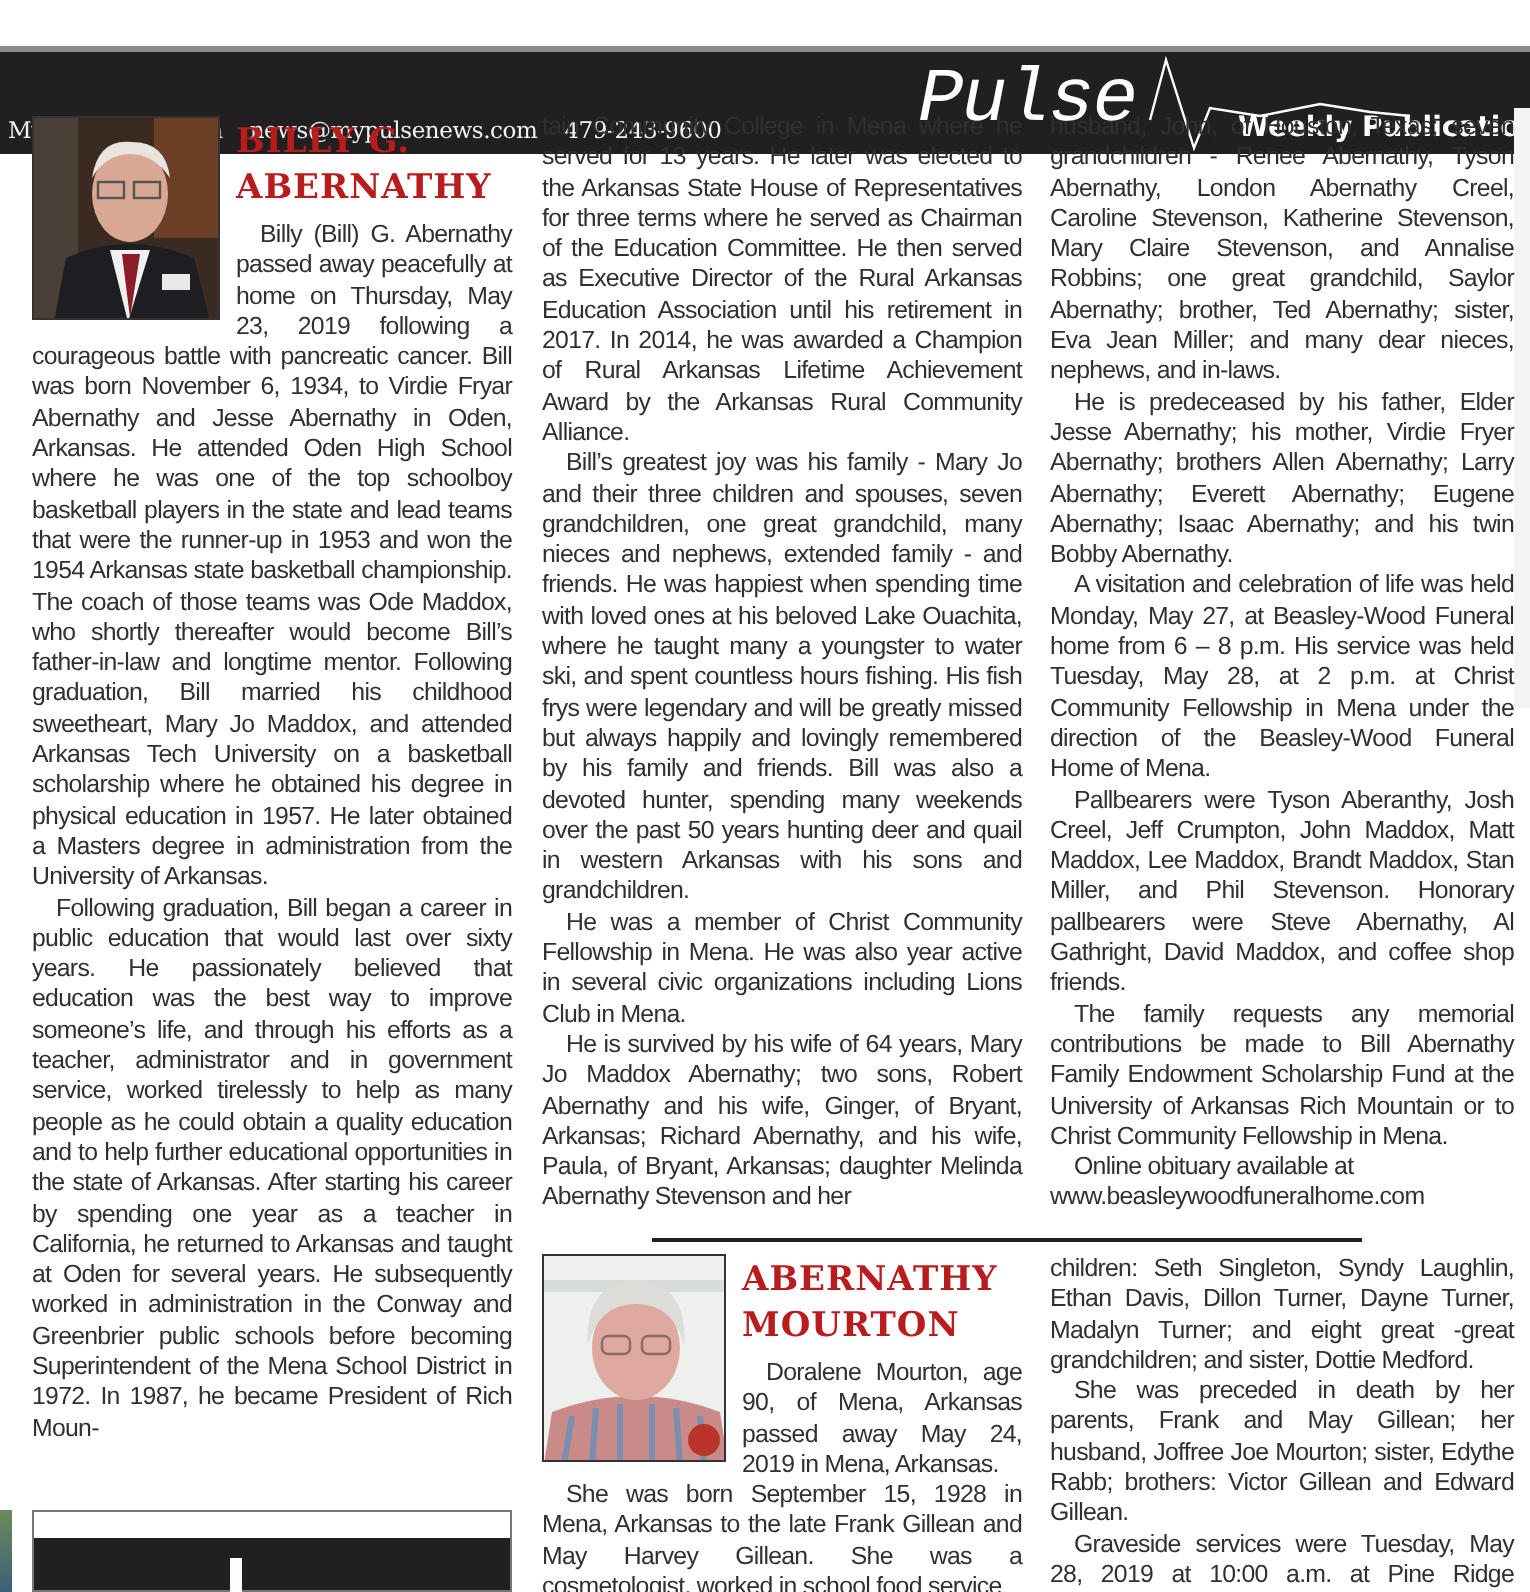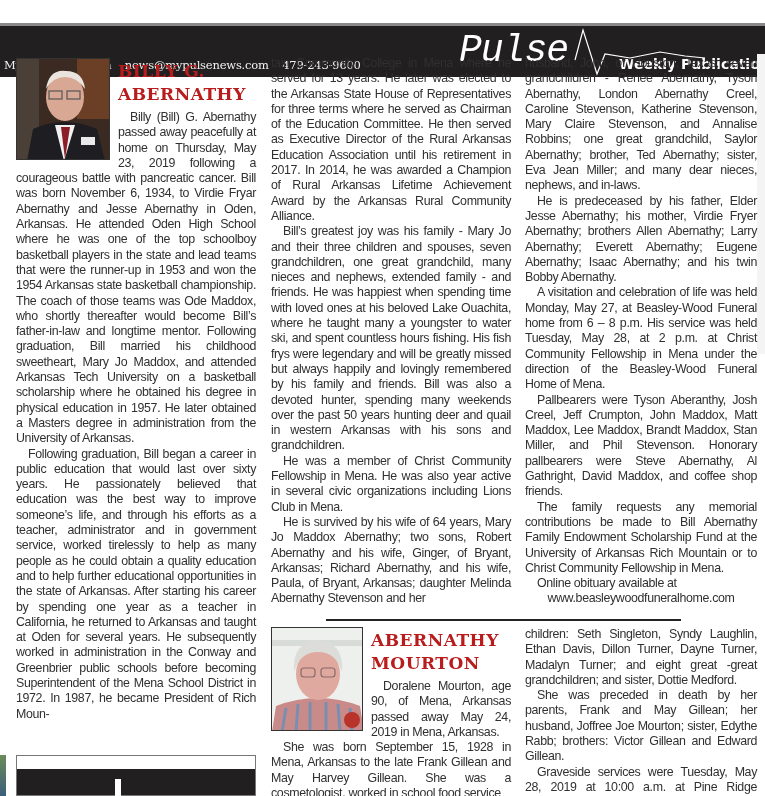--- a/index.html
+++ b/index.html
@@ -114,21 +114,21 @@
   <p id="c2p4">He is survived by his wife of 64 years, Mary Jo Maddox Abernathy; two sons, Robert Abernathy and his wife, Ginger, of Bryant, Arkansas; Richard Abernathy, and his wife, Paula, of Bryant, Arkansas; daughter Melinda Abernathy Stevenson and her </p>
 </div>
 
 <div class="col col3">
   <p class="noindent" id="c3p1">husband, John, of Houston, Texas; seven grandchildren  - Renee Abernathy, Tyson Abernathy, London Abernathy Creel, Caroline Stevenson, Katherine Stevenson, Mary Claire Stevenson, and Annalise Robbins; one great grandchild, Saylor Abernathy; brother, Ted Abernathy; sister, Eva Jean Miller; and many dear nieces, nephews, and in-laws.</p>
   <p>He is predeceased by his father, Elder Jesse Abernathy; his mother, Virdie Fryer Abernathy; brothers Allen Abernathy; Larry Abernathy; Everett Abernathy; Eugene Abernathy; Isaac Abernathy; and his twin Bobby Abernathy.</p>
   <p>A visitation and celebration of life was held Monday, May 27, at Beasley-Wood Funeral home from 6 – 8 p.m.   His service was held Tuesday, May 28, at 2 p.m. at Christ Community Fellowship in Mena under the direction of the Beasley-Wood Funeral Home of Mena.</p>
   <p>Pallbearers were Tyson Aberanthy, Josh Creel, Jeff Crumpton, John Maddox, Matt Maddox, Lee Maddox, Brandt Maddox, Stan Miller, and Phil Stevenson.  Honorary pallbearers were Steve Abernathy, Al Gathright, David Maddox, and coffee shop friends.</p>
   <p>The family requests any memorial contributions be made to Bill Abernathy Family Endowment Scholarship Fund at the University of Arkansas Rich Mountain or to Christ Community Fellowship in Mena.</p>
   <p style="text-align:left">Online obituary available at</p>
-  <p class="noindent" style="text-align:center">www.beasleywoodfuneralhome.com</p>
+  <p class="noindent" style="text-align:left">www.beasleywoodfuneralhome.com</p>
 </div>
 
 <div class="rule" style="left:326px; top:619px; width:355px;"></div>
 
 <div class="col section2">
   <div class="photo photo-doralene">
     <svg width="92" height="104" viewBox="0 0 92 104">
       <rect width="92" height="104" fill="#eef0ee"></rect>
       <rect x="0" y="12" width="92" height="6" fill="#d8dcd8"></rect>
       <path d="M0 104 L4 78 Q46 62 88 78 L92 104Z" fill="#c98a8a"></path>

